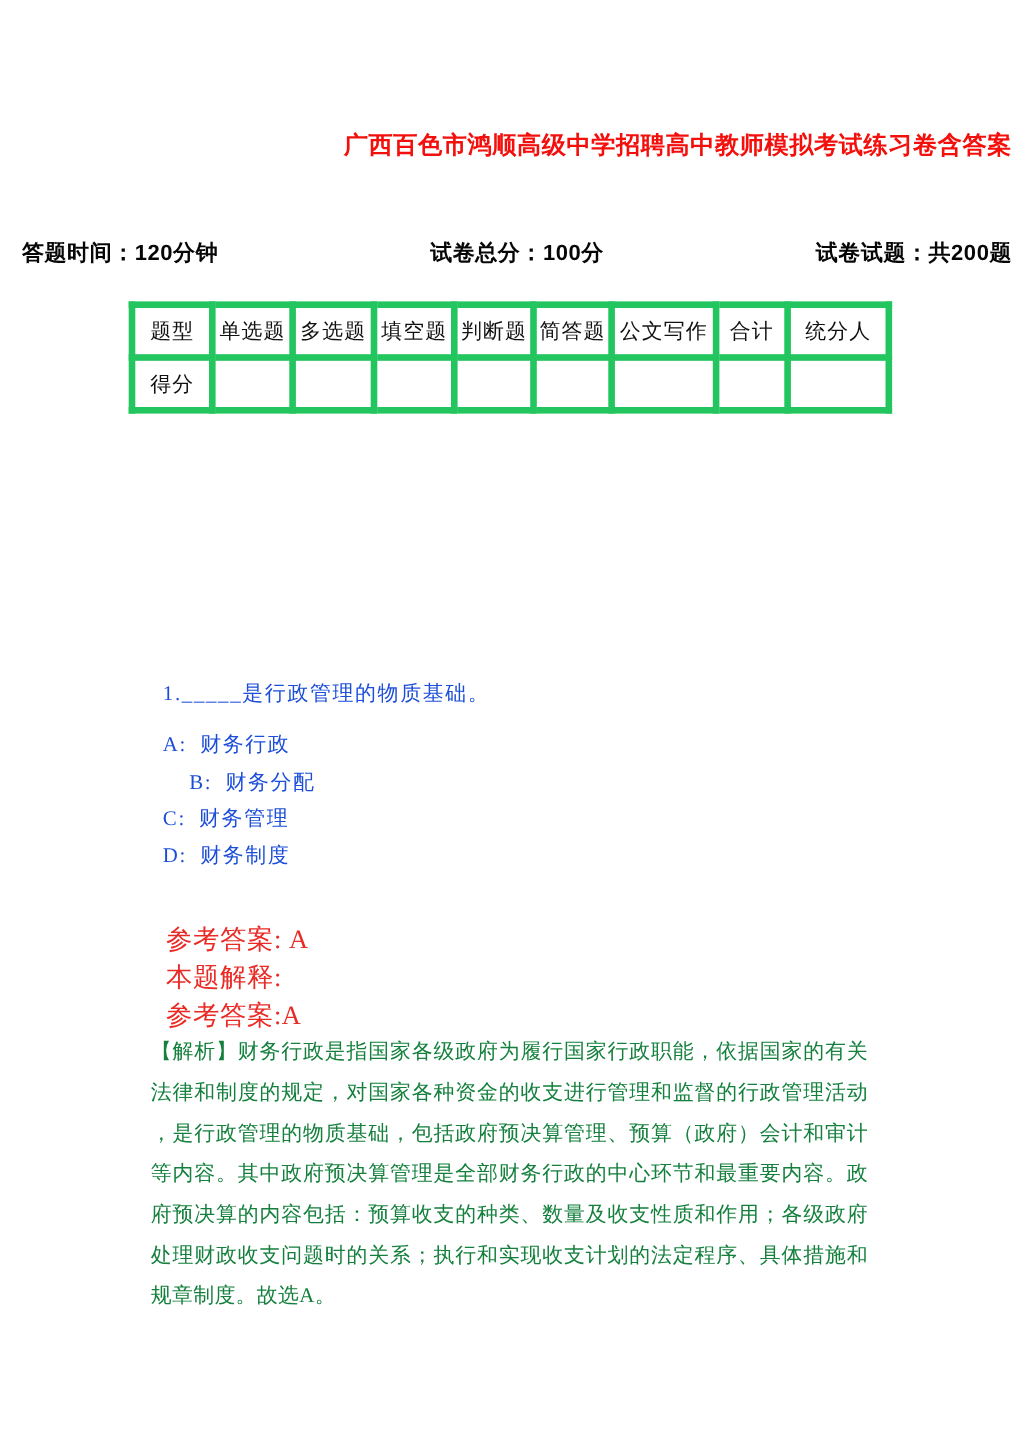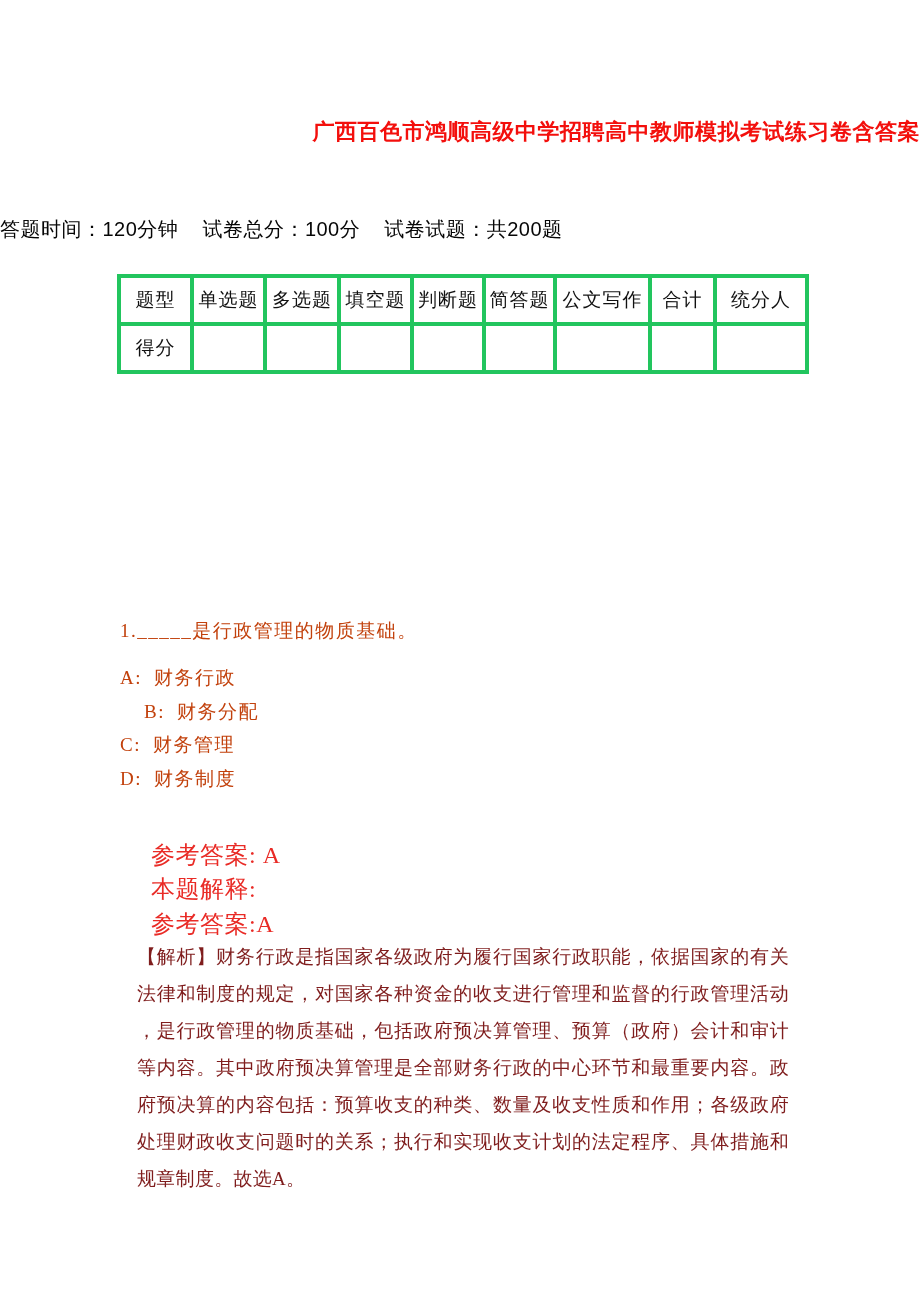--- a/index.html
+++ b/index.html
@@ -25,66 +25,67 @@
     letter-spacing: 0.5px;
     color: #f30f0c;
     white-space: nowrap;
   }
   .meta-row {
     position: absolute;
     top: 216px;
     left: 0;
     width: 100%;
     display: flex;
-    justify-content: flex-start;
+    justify-content: space-between;
     gap: 24px;
     font-family: "Liberation Sans", "DejaVu Sans", sans-serif;
-    font-weight: normal;
+    font-weight: bold;
     font-size: 20px;
     letter-spacing: 0.5px;
     color: #060606;
     white-space: nowrap;
+    padding-left: 20px;
   }
   table.score-table {
     position: absolute;
     left: 117px;
     top: 274px;
     width: 688px;
     border-collapse: collapse;
     table-layout: fixed;
     font-family: "Liberation Sans", "DejaVu Sans", sans-serif;
     font-size: 19px;
     letter-spacing: 1px;
     color: #111111;
   }
   table.score-table td {
-    border: 4px solid #22c55e;
+    border: 6px solid #22c55e;
     height: 48px;
     text-align: center;
     vertical-align: middle;
     white-space: nowrap;
     overflow: hidden;
   }
   .section-heading {
     position: absolute;
     left: 137px;
     top: 577px;
     font-family: "Liberation Serif", "DejaVu Serif", serif;
     font-weight: bold;
     font-size: 22px;
     letter-spacing: 1px;
     color: #060606;
     white-space: nowrap;
   }
   .q-line {
     position: absolute;
-    left: 120px;
+    left: 148px;
     font-size: 19px;
     letter-spacing: 1.5px;
-    color: #c2410c;
+    color: #1d4ed8;
     white-space: nowrap;
     line-height: 24px;
   }
   .q-prompt { top: 619px; }
   .opt-a { top: 666px; }
   .opt-b { top: 700px; margin-left: 24px; }
   .opt-c { top: 733px; }
   .opt-d { top: 767px; }
   .opt-label { display: inline-block; margin-right: 12px; }
   .red-line {
@@ -100,21 +101,21 @@
   .ans-label { top: 877px; }
   .ans-2 { top: 912px; }
   .analysis {
     position: absolute;
     left: 137px;
     top: 938px;
     width: 652px;
     font-size: 19px;
     letter-spacing: 0.3px;
     line-height: 37px;
-    color: #7f1d1d;
+    color: #15803d;
     line-break: anywhere;
     overflow-wrap: anywhere;
     text-align: justify;
   }
 </style>
 </head>
 <body>
 
 <div class="page">
 

